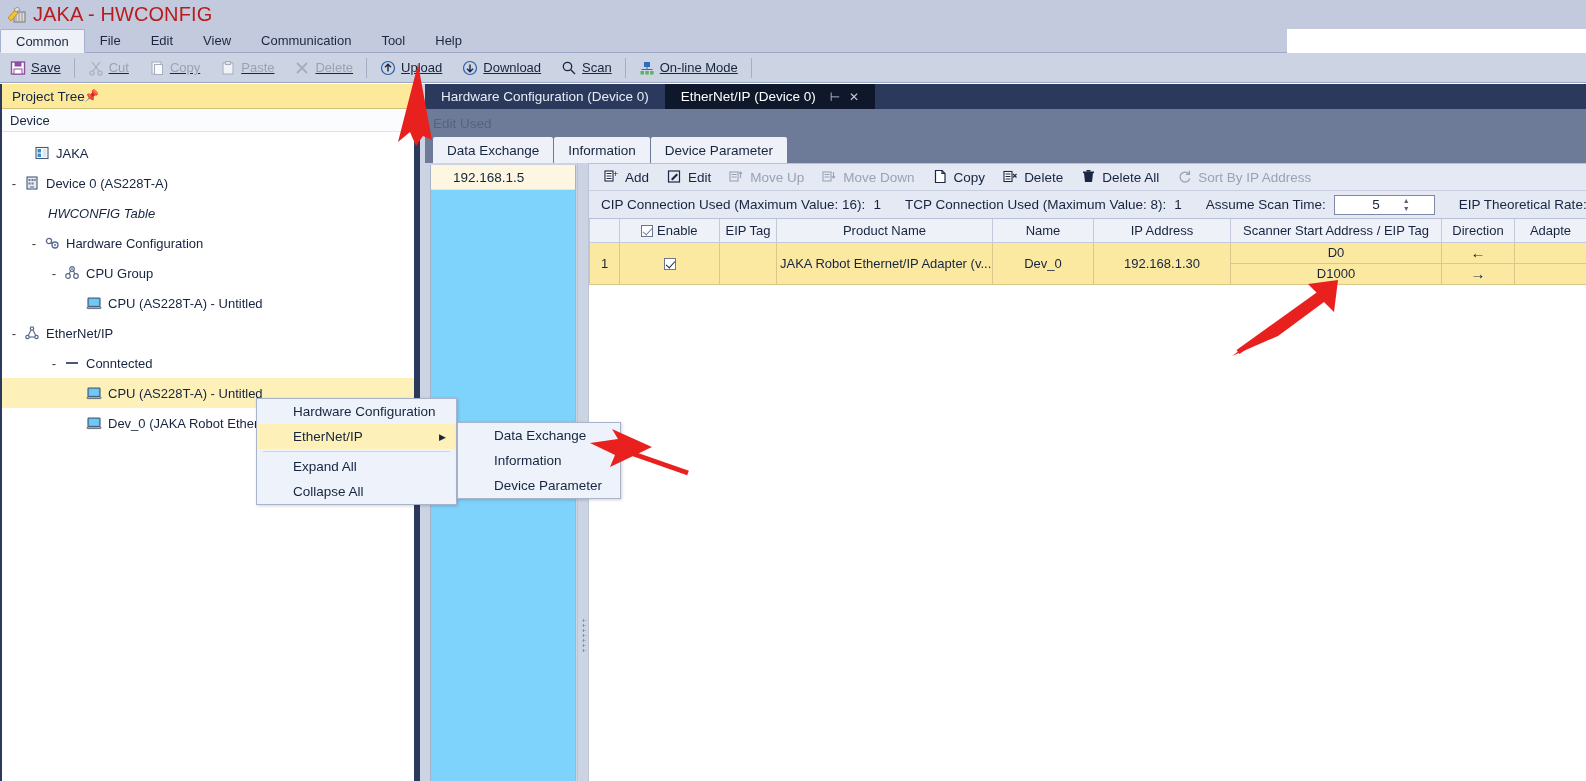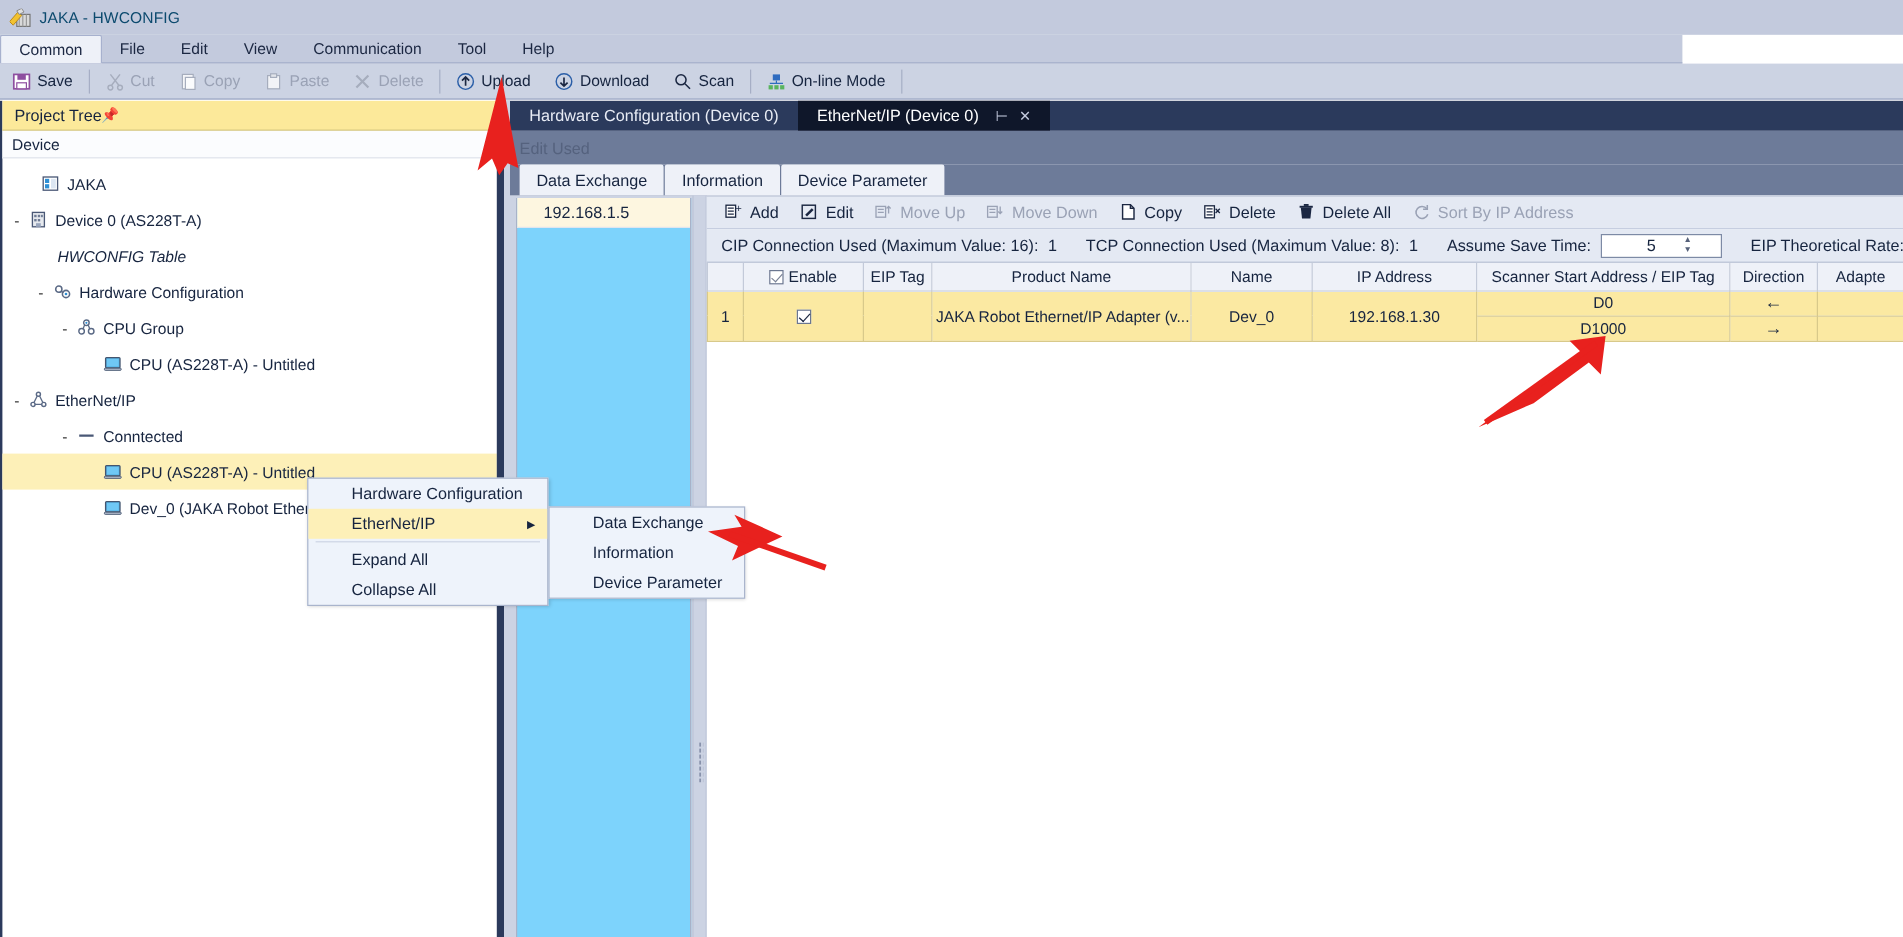--- a/index.html
+++ b/index.html
@@ -14,25 +14,25 @@
   }
   #app { position: relative; width: 1586px; height: 781px; }
 
   
   .titlebar {
     position: absolute; left: 0; top: 0; width: 1586px; height: 29px;
     background: #c3cadd;
     display: flex; align-items: center; gap: 7px; padding-left: 8px;
   }
   .title-icon { width: 18px; height: 16px; position: relative; display: inline-block; }
-  .title-text { font-size: 13px; color: #0c4a6e; letter-spacing: .1px; }
+  .title-text { font-size: 20px; color: #b91c1c; letter-spacing: .1px; }
 
   
   .menubar {
-    position: absolute; left: 0; top: 29px; width: 1402px; height: 24px;
+    position: absolute; left: 0; top: 29px; width: 1287px; height: 24px;
     background: #c3cadd;
     display: flex; align-items: stretch;
     border-bottom: 1px solid #9aa6c4;
   }
   .menu-item {
     padding: 0 15px; display: flex; align-items: center;
     font-size: 13px; color: #1b2742; cursor: default;
   }
   .menu-item.active {
     background: #eef1f8;
@@ -43,20 +43,21 @@
     margin-bottom: -1px;
     border-radius: 2px 2px 0 0;
   }
 
   
   .toolbar {
     position: absolute; left: 0; top: 53px; width: 1586px; height: 30px;
     background: #ccd3e3;
     display: flex; align-items: center;
     border-bottom: 1px solid #9aa6c4;
+    text-decoration: underline;
   }
   .tb-btn {
     display: flex; align-items: center; gap: 5px;
     padding: 0 10px; height: 26px; font-size: 13px; color: #16243f;
     cursor: default; white-space: nowrap;
   }
   .tb-btn.disabled { color: #9aa2b5; }
   .tb-sep { width: 1px; height: 20px; background: #a6aec5; margin: 0 3px; }
   .ico { width: 16px; height: 16px; display: inline-block; position: relative; flex: none; }
 
@@ -635,21 +636,21 @@
             <span>CIP Connection Used (Maximum Value: 16):</span>
             <span>1</span>
           </div>
           <div class="st-div"></div>
           <div class="st-cell">
             <span>TCP Connection Used (Maximum Value: 8):</span>
             <span>1</span>
           </div>
           <div class="st-div"></div>
           <div class="st-cell">
-            <span>Assume Save Time:</span>
+            <span>Assume Scan Time:</span>
             <span class="spin">
               <span>5</span>
               <span class="arrows">
                 <i>▲</i>
                 <i>▼</i>
               </span>
             </span>
           </div>
           <div class="st-div"></div>
           <div class="st-cell">

